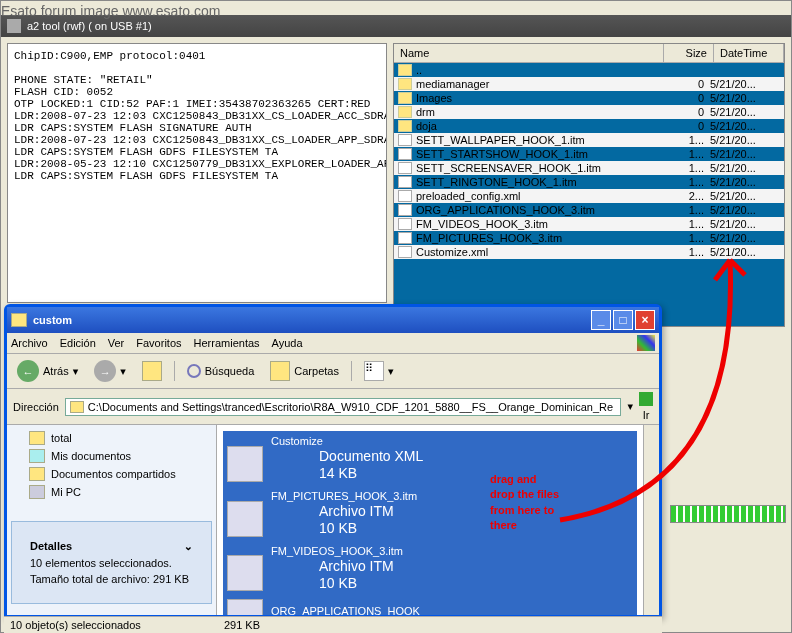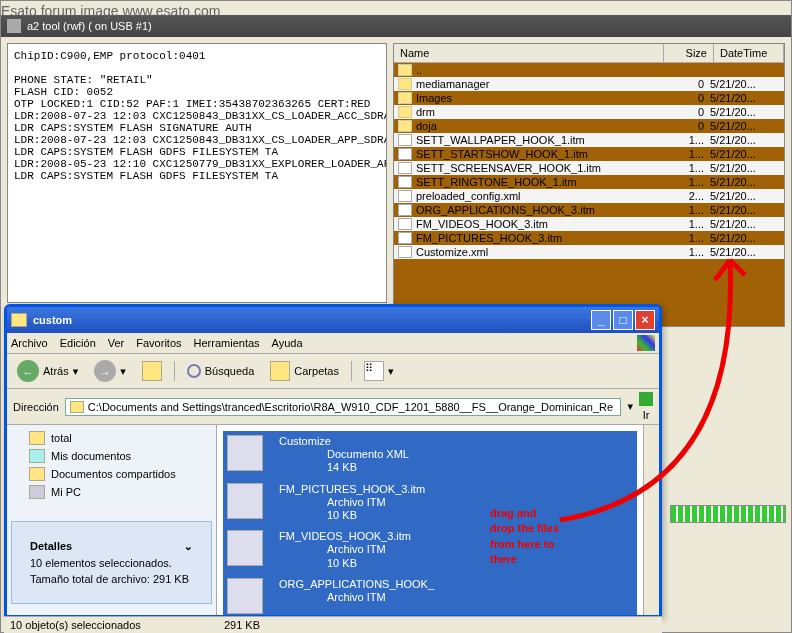--- a/index.html
+++ b/index.html
@@ -5,21 +5,21 @@
 * { box-sizing: border-box; margin: 0; padding: 0; font-family: Tahoma, sans-serif; font-size: 11px; }
 body { background: #ece9d8; width: 792px; height: 633px; position: relative; overflow: hidden; }
 
 .app-frame { position: absolute; top: 0; left: 0; right: 0; bottom: 0; background: #ece9d8; border: 1px solid #888; }
 .watermark { position: absolute; top: 2px; left: 0; color: #666; font-size: 14px; z-index: 1; }
 .titlebar-main { background: linear-gradient(#555,#444); color: #fff; height: 22px; line-height: 22px; padding-left: 6px; display: flex; align-items: center; margin-top: 14px; }
 .titlebar-main .icon { width: 14px; height: 14px; background: #aaa; margin-right: 6px; }
 
 .panels { display: flex; padding: 6px; gap: 6px; }
 .left-panel { width: 380px; height: 260px; background: #fff; border: 1px solid #888; padding: 6px; font-family: "Courier New", monospace; font-size: 11px; white-space: pre; overflow: hidden; }
-.right-panel { flex: 1; background: #a16207; border: 1px solid #888; height: 284px; display: flex; flex-direction: column; }
+.right-panel { flex: 1; background: #0369a1; border: 1px solid #888; height: 284px; display: flex; flex-direction: column; }
 .list-header { display: flex; background: #ece9d8; border-bottom: 1px solid #aaa; }
 .list-header div { padding: 3px 6px; border-right: 1px solid #aaa; }
 .col-name { flex: 1; }
 .col-size { width: 50px; text-align: right; }
 .col-date { width: 70px; }
 .list-body { flex: 1; overflow: hidden; }
 .row { display: flex; padding: 1px 4px; align-items: center; }
 .row.alt { background: #f4f4f4; }
 .row .ficon { width: 14px; height: 12px; margin-right: 4px; background: #ffe680; border: 1px solid #cc9; }
 .row .ficon.file { background: #fff; border: 1px solid #aaa; }
@@ -51,25 +51,25 @@
 .exp-body { flex: 1; display: flex; overflow: hidden; }
 .exp-side { width: 210px; background: #eef3fa; border-right: 1px solid #aaa; padding: 4px; }
 .side-item { display: flex; align-items: center; gap: 6px; padding: 2px 4px 2px 18px; }
 .side-item .si { width: 16px; height: 14px; background: #ffe680; border: 1px solid #aa8; }
 .side-item .si.doc { background: #aee; }
 .side-item .si.pc { background: #ccd; }
 .side-item .si.net { background: #adf; }
 .details-box { margin-top: 20px; background: #dce6f4; border: 1px solid #9bd; padding: 18px; }
 .details-box h4 { font-weight: bold; margin-bottom: 4px; display: flex; justify-content: space-between; }
 .exp-files { flex: 1; background: #fff; padding: 6px; overflow: hidden; }
-.file-item { display: flex; align-items: flex-start; gap: 16px; padding: 4px; }
+.file-item { display: flex; align-items: flex-end; gap: 8px; padding: 4px; }
 .file-item.sel { background: #316ac5; color: #fff; }
 .file-item .thumb { width: 36px; height: 36px; background: #dde; border: 1px solid #aaa; display: flex; align-items: center; justify-content: center; }
 .file-item .meta { display: flex; flex-direction: column; line-height: 1.2; }
-.file-item .meta .fsz { font-size: 11px; padding-left: 48px; }
+.file-item .meta .fsz { font-size: 14px; padding-left: 48px; }
 .exp-scrollbar { width: 16px; background: #ece9d8; border-left: 1px solid #aaa; }
 .statusbar { position: absolute; bottom: 0; left: 4px; width: 658px; background: #ece9d8; border-top: 1px solid #aaa; padding: 2px 6px; }
 
 .annotation { position: absolute; color: #e00; font-weight: bold; font-size: 15px; line-height: 1.4; }
 .progress-bar { position: absolute; right: 6px; bottom: 110px; left: 670px; height: 18px; background: repeating-linear-gradient(90deg,#3c3 0,#3c3 5px,#fff 5px,#fff 7px); border: 1px solid #888; }
 
 svg.arrow-anno { position: absolute; top: 240px; left: 460px; width: 300px; height: 310px; pointer-events: none; }
 </style>
 </head>
 <body>
@@ -318,20 +318,20 @@
 <div class="statusbar">
   <span>10 objeto(s) seleccionados</span>
   <span style="margin-left:80px;">291 KB</span>
 </div>
 
 <svg class="arrow-anno">
   <path d="M 100 280 Q 280 250 270 20" stroke="#e00" stroke-width="5" fill="none"></path>
   <path d="M 270 20 L 255 40 M 270 20 L 285 35" stroke="#e00" stroke-width="5" fill="none"></path>
 </svg>
 
-<div class="annotation" style="top:506px;left:490px;">
+<div class="annotation" style="top:472px;left:490px;">
   <div>drag and</div>
   <div>drop the files</div>
   <div>from here to</div>
   <div>there</div>
 </div>
 
 <div class="progress-bar"></div>
 
 </body></html>

